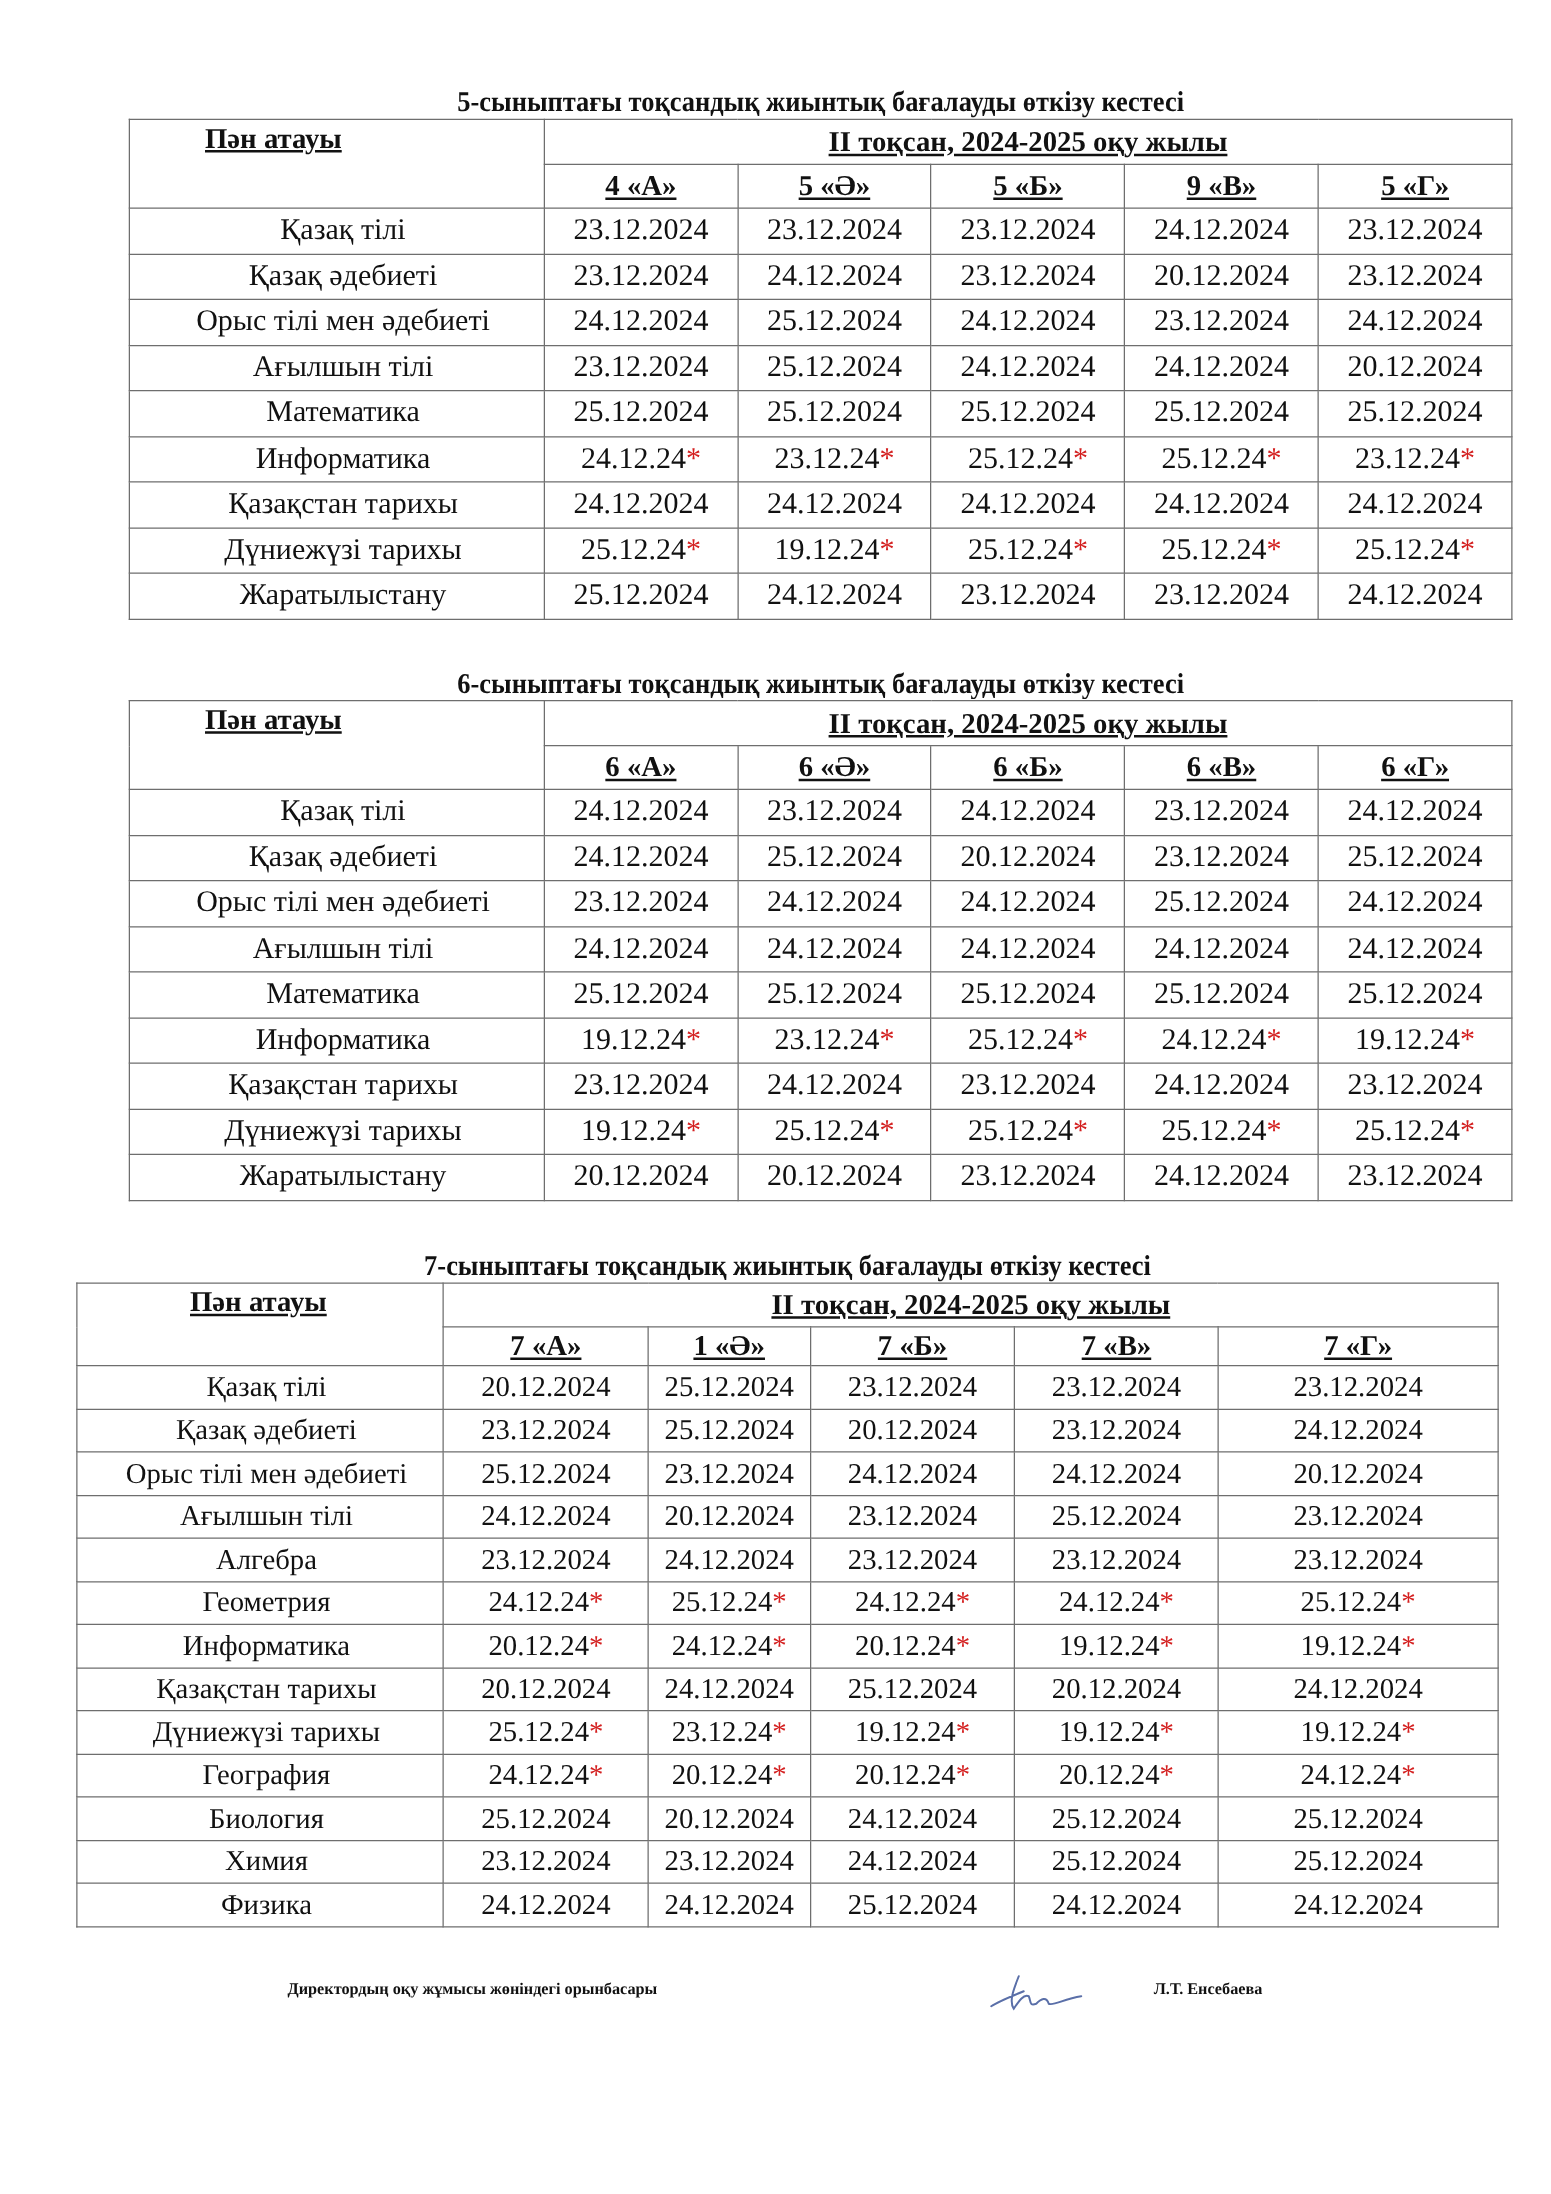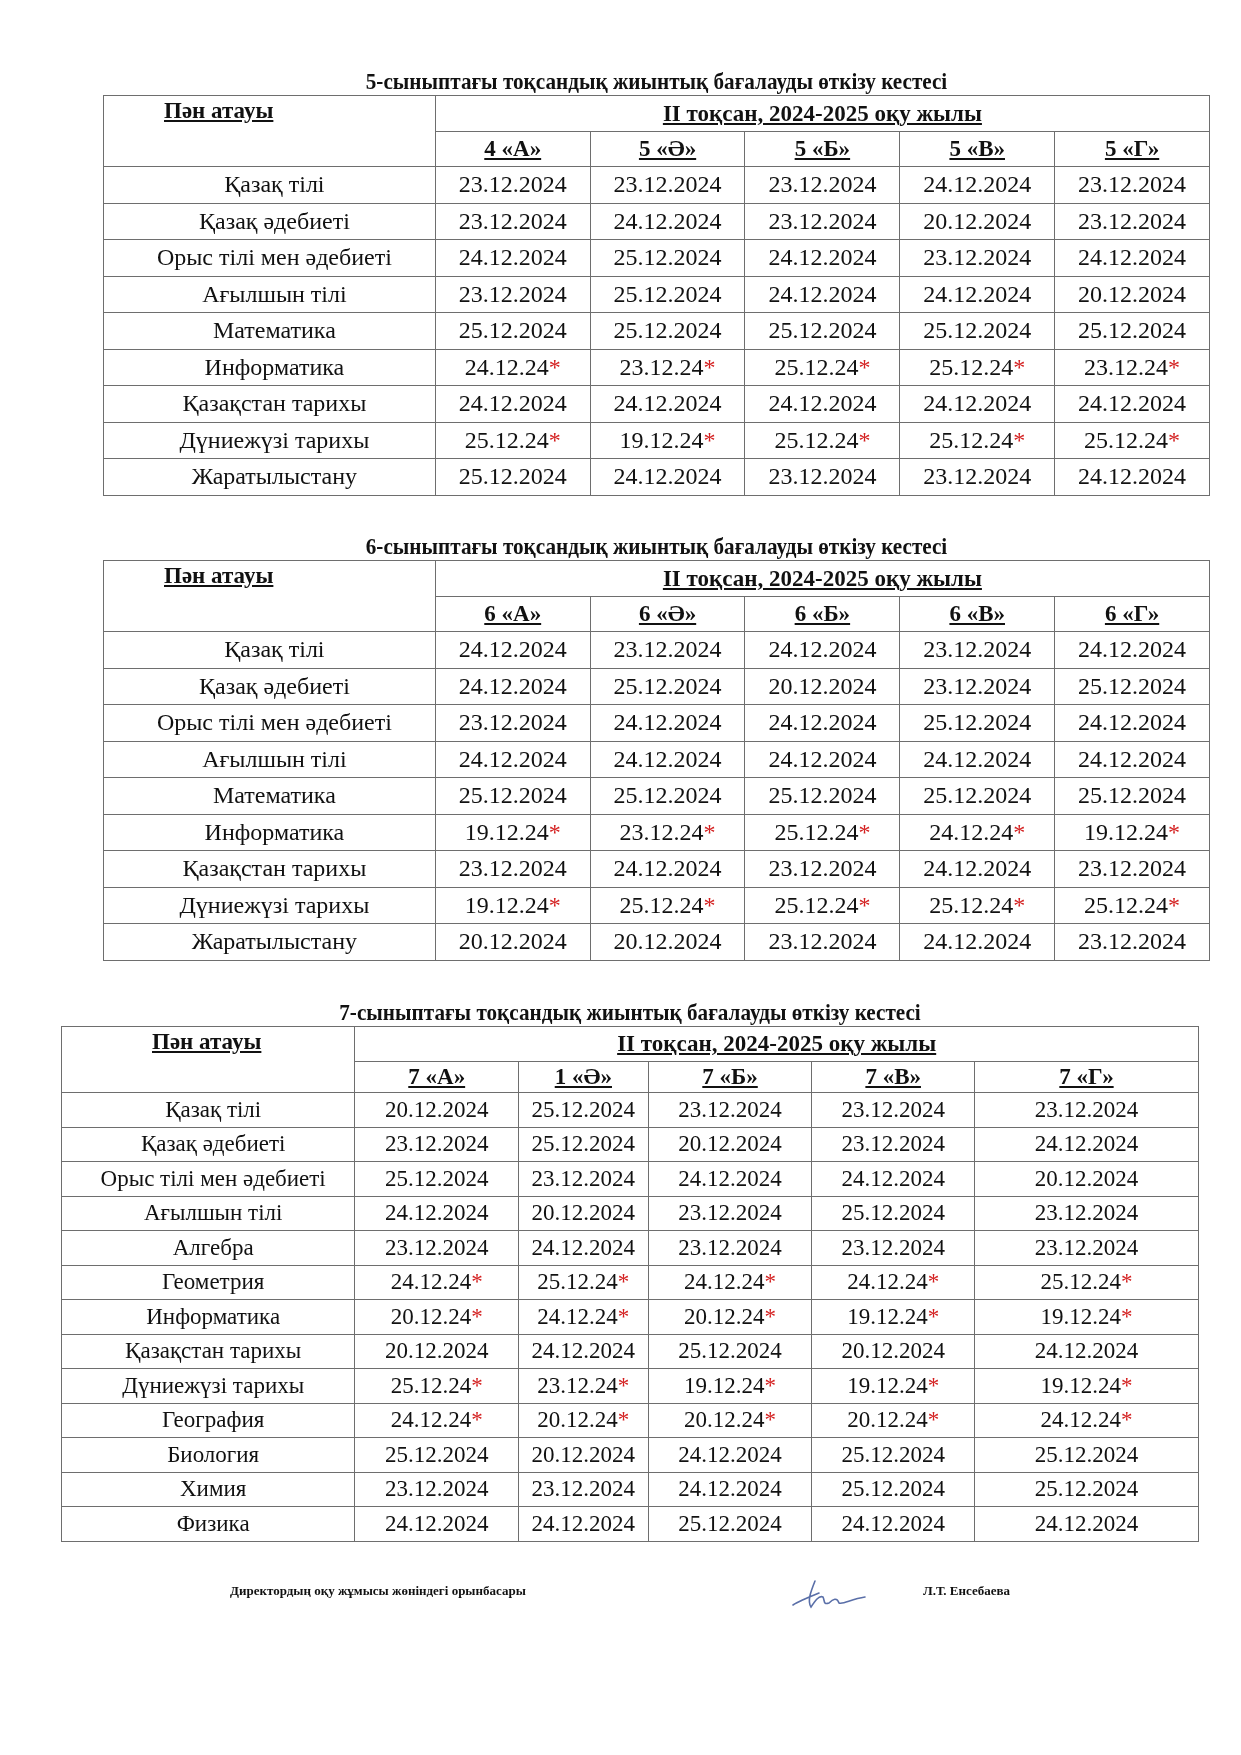--- a/index.html
+++ b/index.html
@@ -49,21 +49,21 @@
       </colgroup>
       <tbody>
         <tr class="h1">
           <th rowspan="2" class="subj-head">Пән атауы</th>
           <th colspan="5">ІІ тоқсан, 2024-2025 оқу жылы</th>
         </tr>
         <tr class="h2">
           <th>4 «А»</th>
           <th>5 «Ә»</th>
           <th>5 «Б»</th>
-          <th>5 «В»</th>
+          <th>9 «В»</th>
           <th>5 «Г»</th>
         </tr>
         <tr class="row">
           <td class="subject">Қазақ тілі</td>
           <td><span>23.12.2024</span></td>
           <td><span>23.12.2024</span></td>
           <td><span>23.12.2024</span></td>
           <td><span>24.12.2024</span></td>
           <td><span>23.12.2024</span></td>
         </tr>

